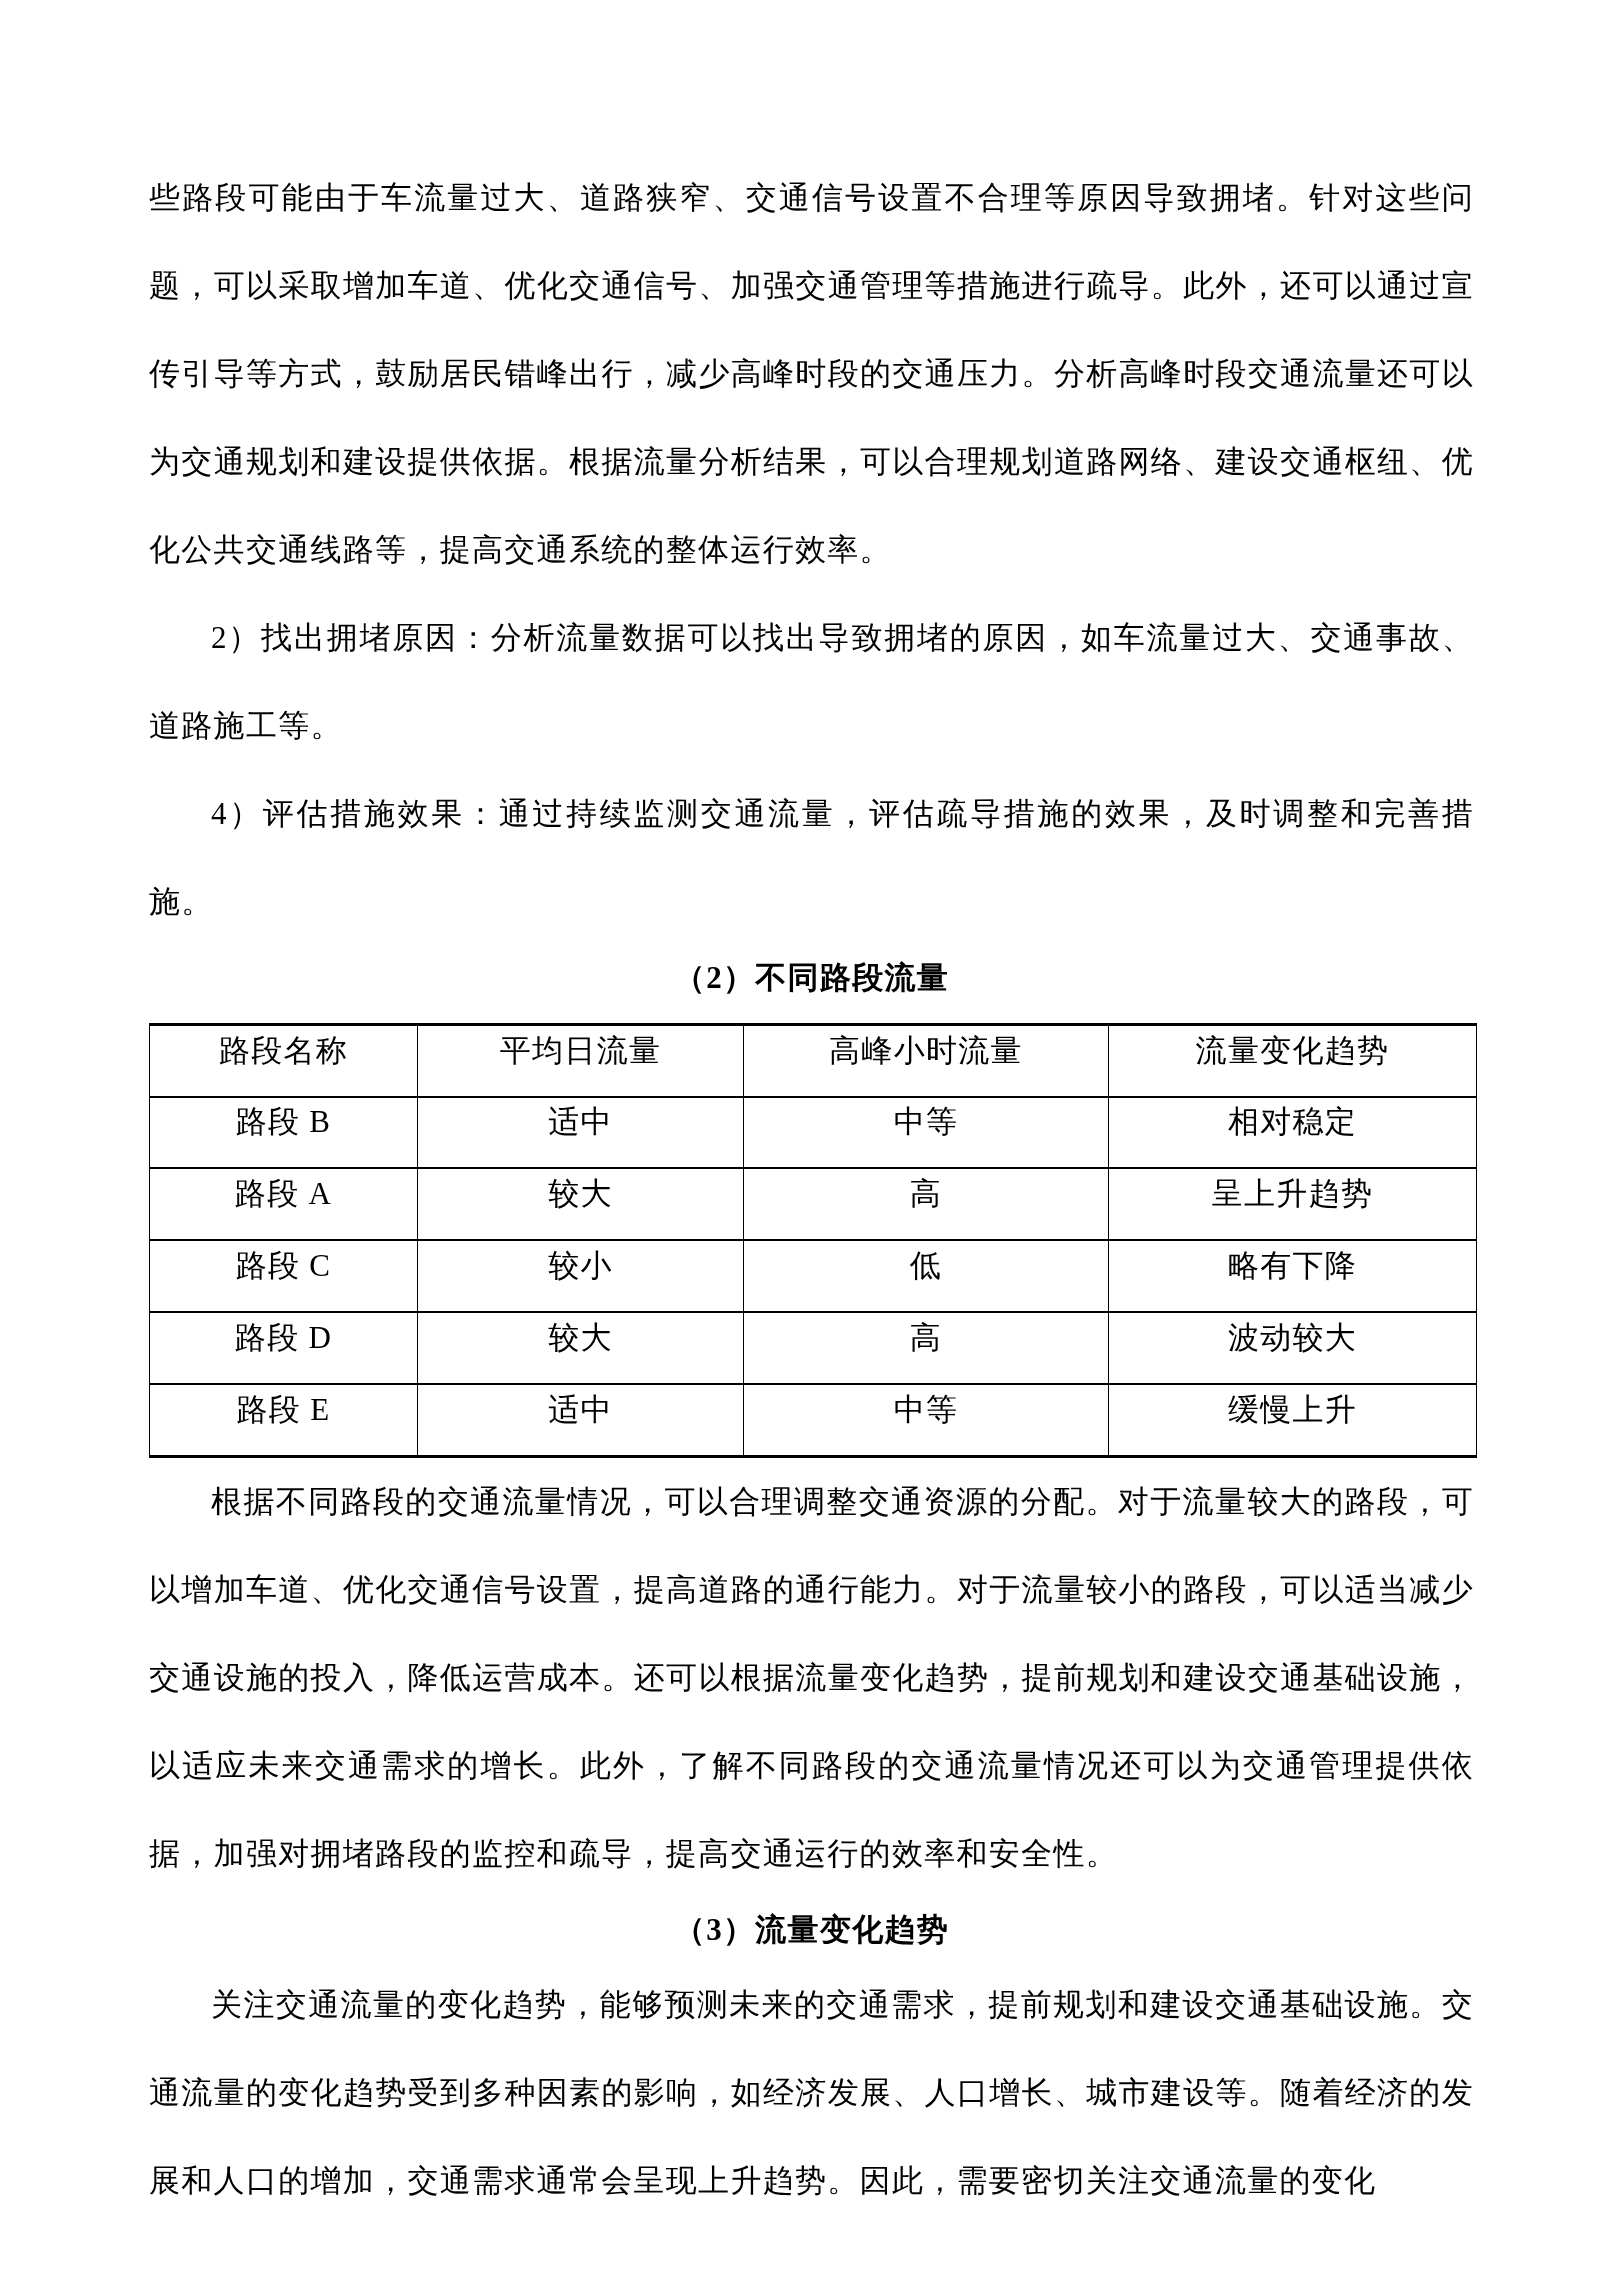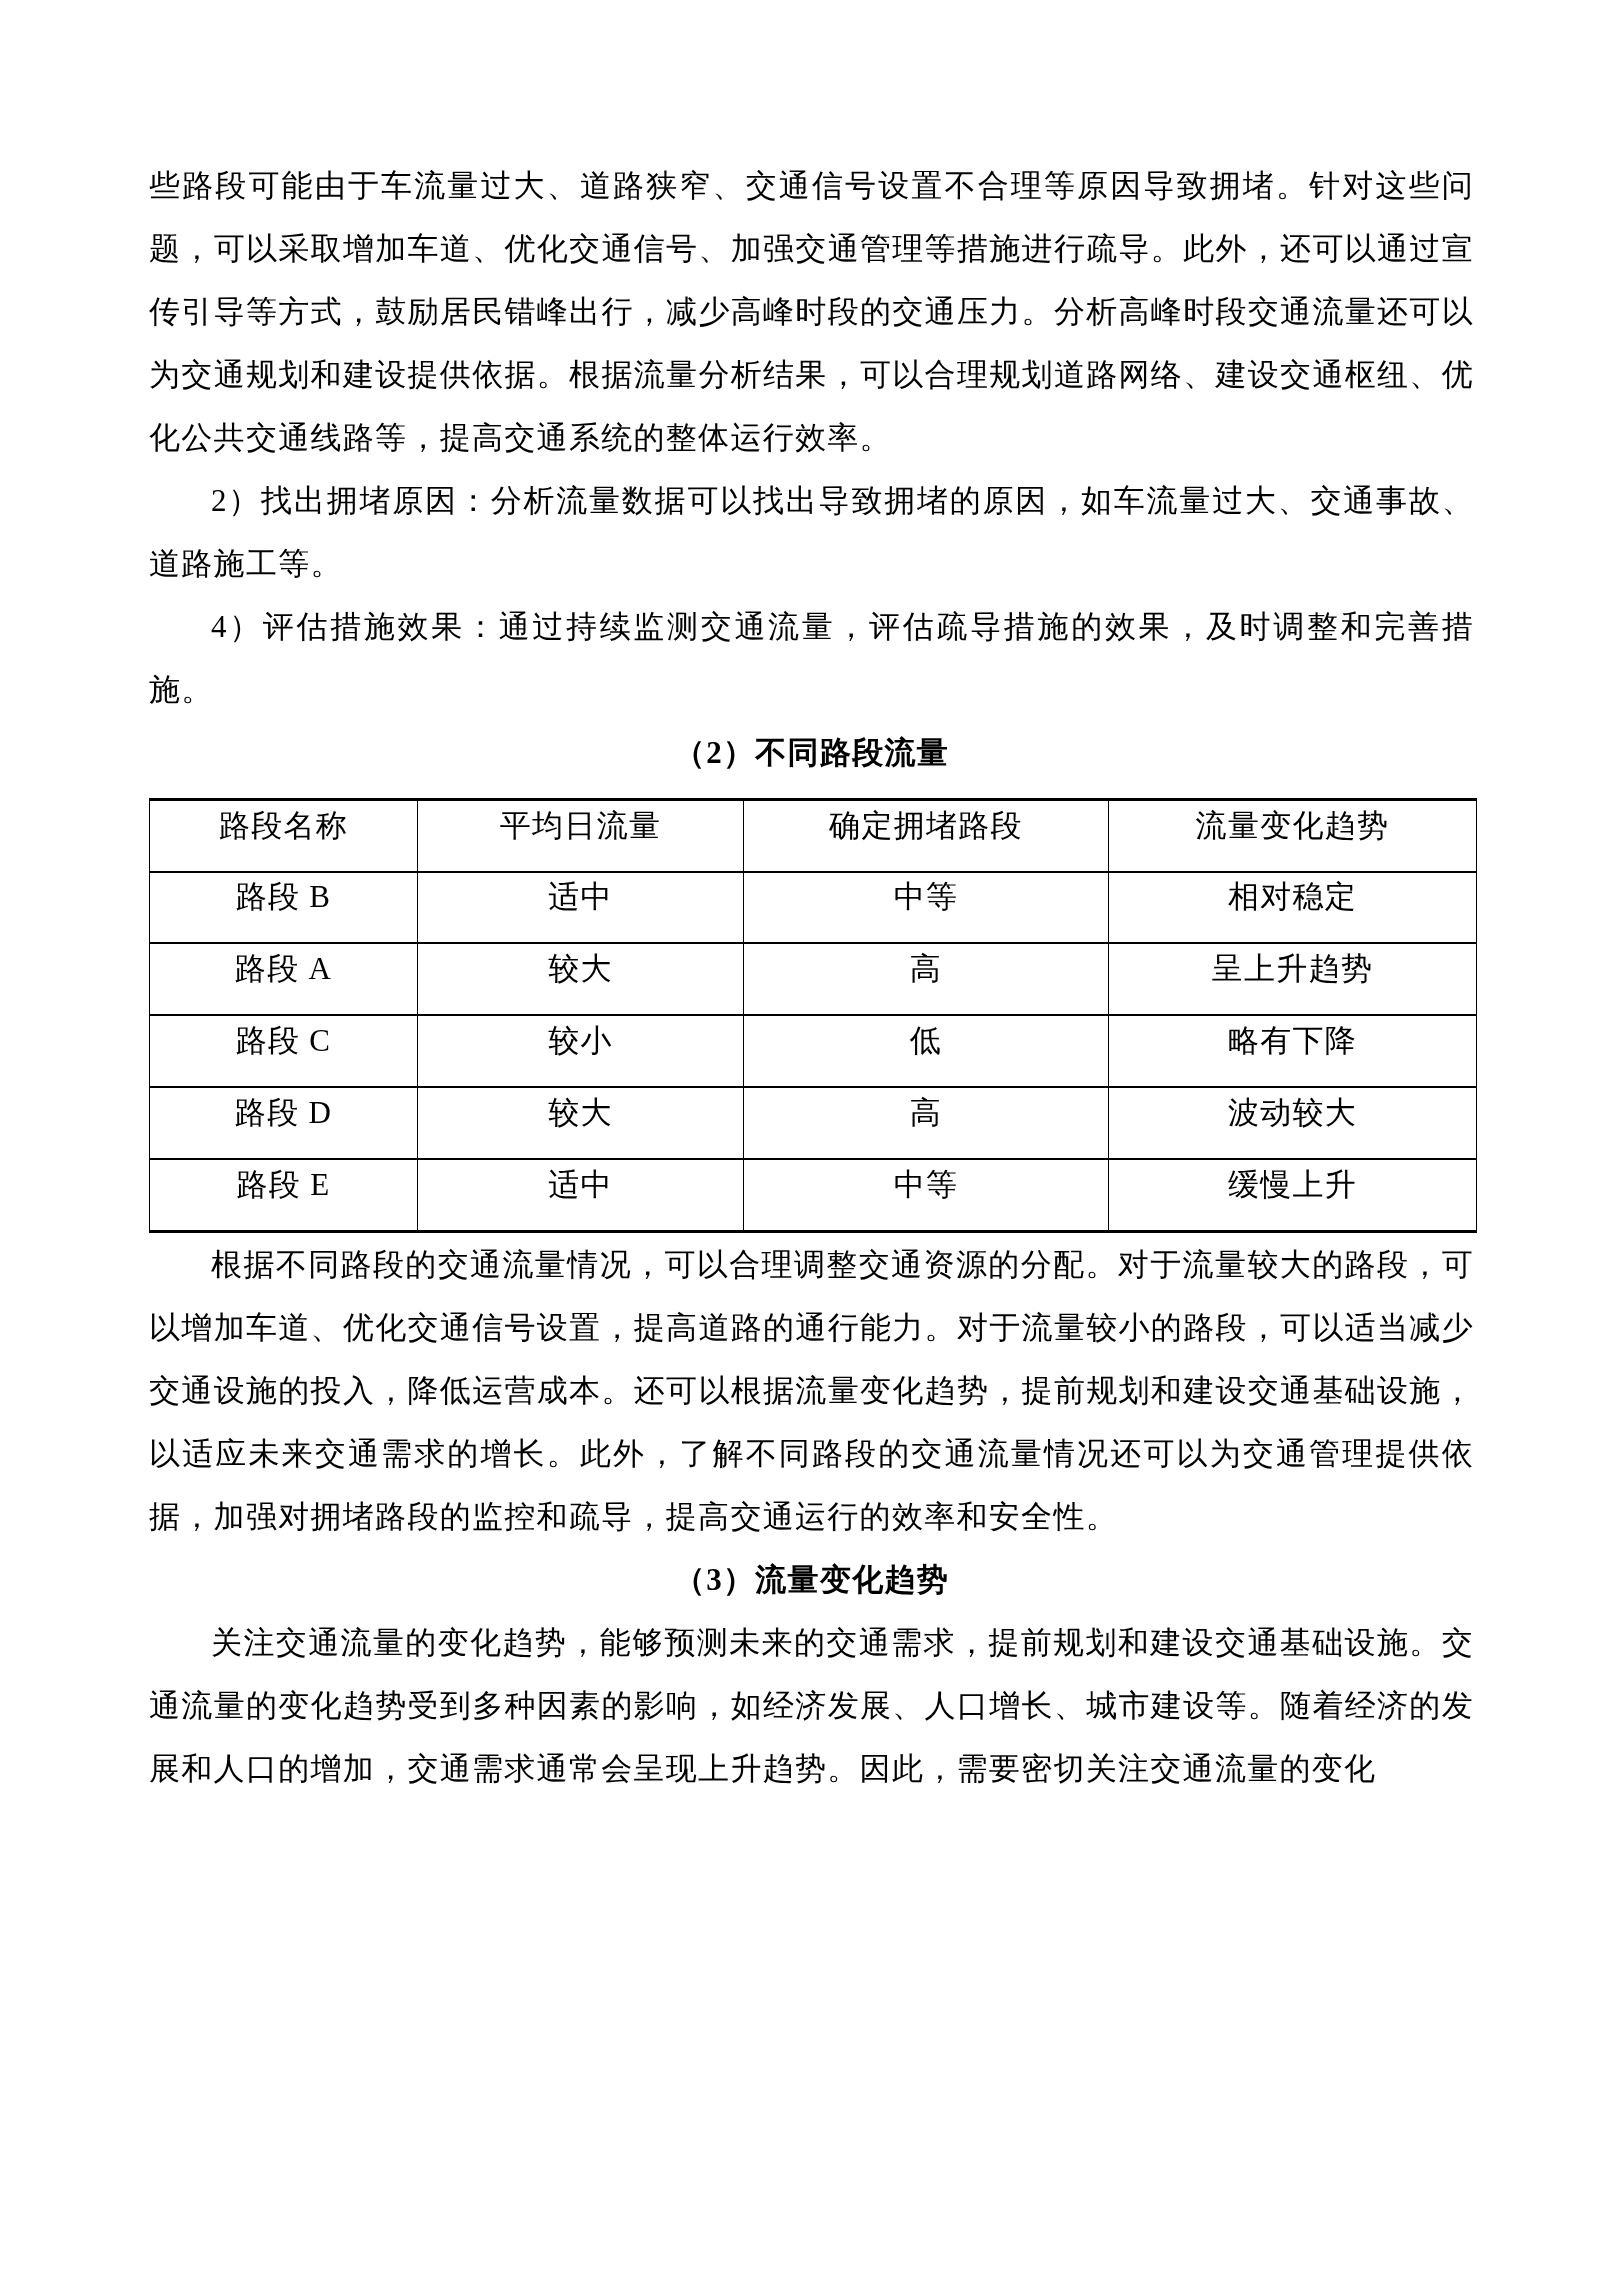--- a/index.html
+++ b/index.html
@@ -14,21 +14,21 @@
   }
   .page {
     box-sizing: border-box;
     width: 1623px;
     height: 2295px;
     padding: 154px 149px 0 149px;
   }
   .para {
     margin: 0;
     font-size: 31px;
-    line-height: 63px;
+    line-height: 88px;
     letter-spacing: 1.3px;
     text-align: justify;
     text-indent: 2em;
     word-break: break-all;
   }
   .no-indent { text-indent: 0; }
   .heading {
     margin: 0;
     font-size: 31px;
     line-height: 63px;
@@ -83,21 +83,21 @@
     <colgroup>
       <col class="c1">
         <col class="c2">
         <col class="c3">
         <col class="c4">
     </colgroup>
     <thead>
       <tr>
         <th>路段名称</th>
         <th>平均日流量</th>
-        <th>确定拥堵路段</th>
+        <th>高峰小时流量</th>
         <th>流量变化趋势</th>
       </tr>
     </thead>
     <tbody>
       <tr>
         <td>路段 B</td>
         <td>适中</td>
         <td>中等</td>
         <td>相对稳定</td>
       </tr>

